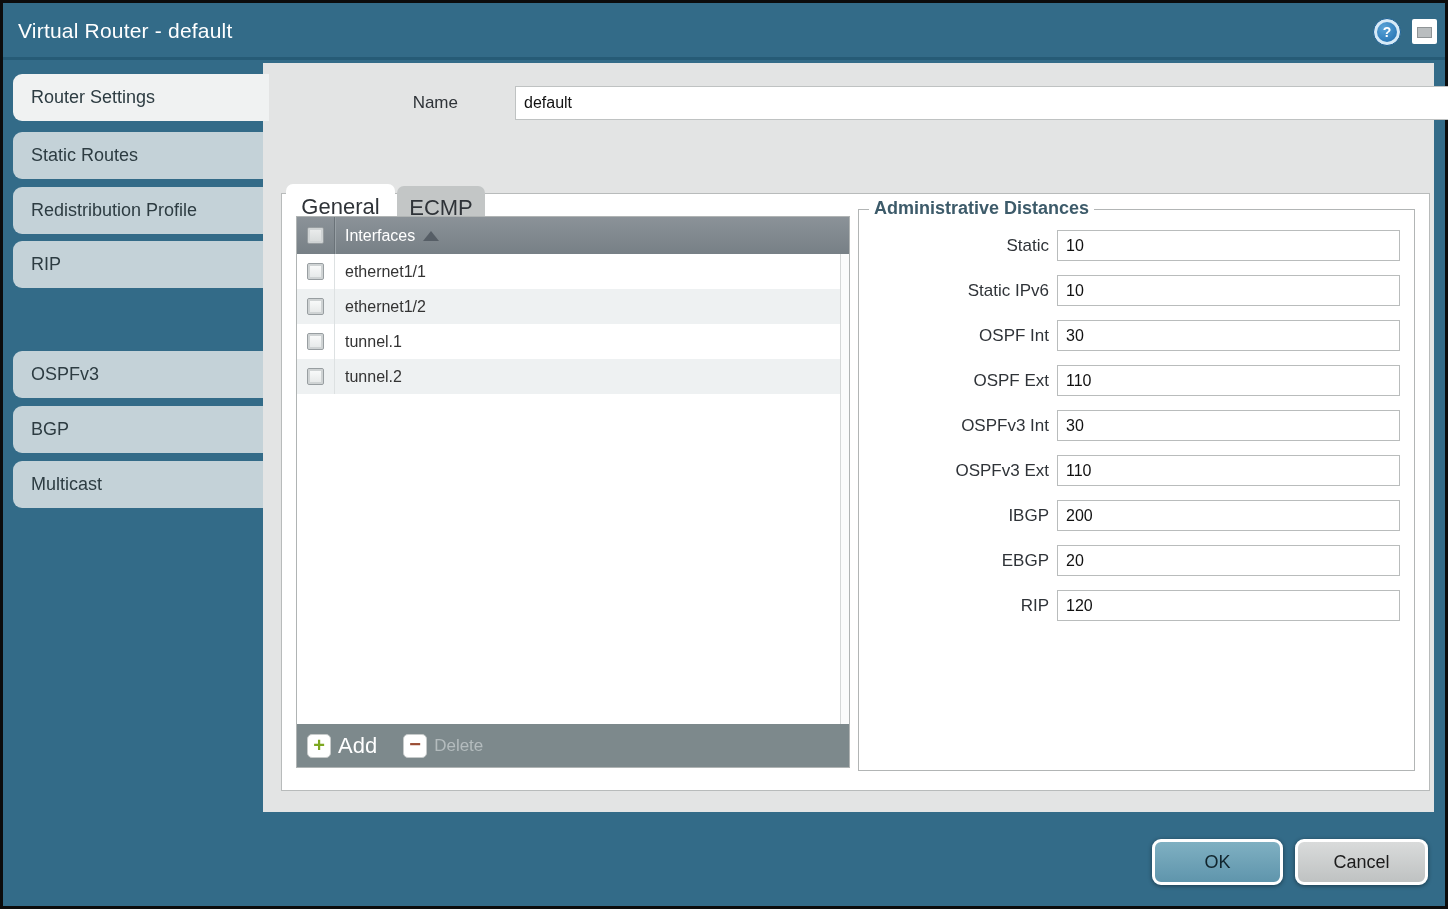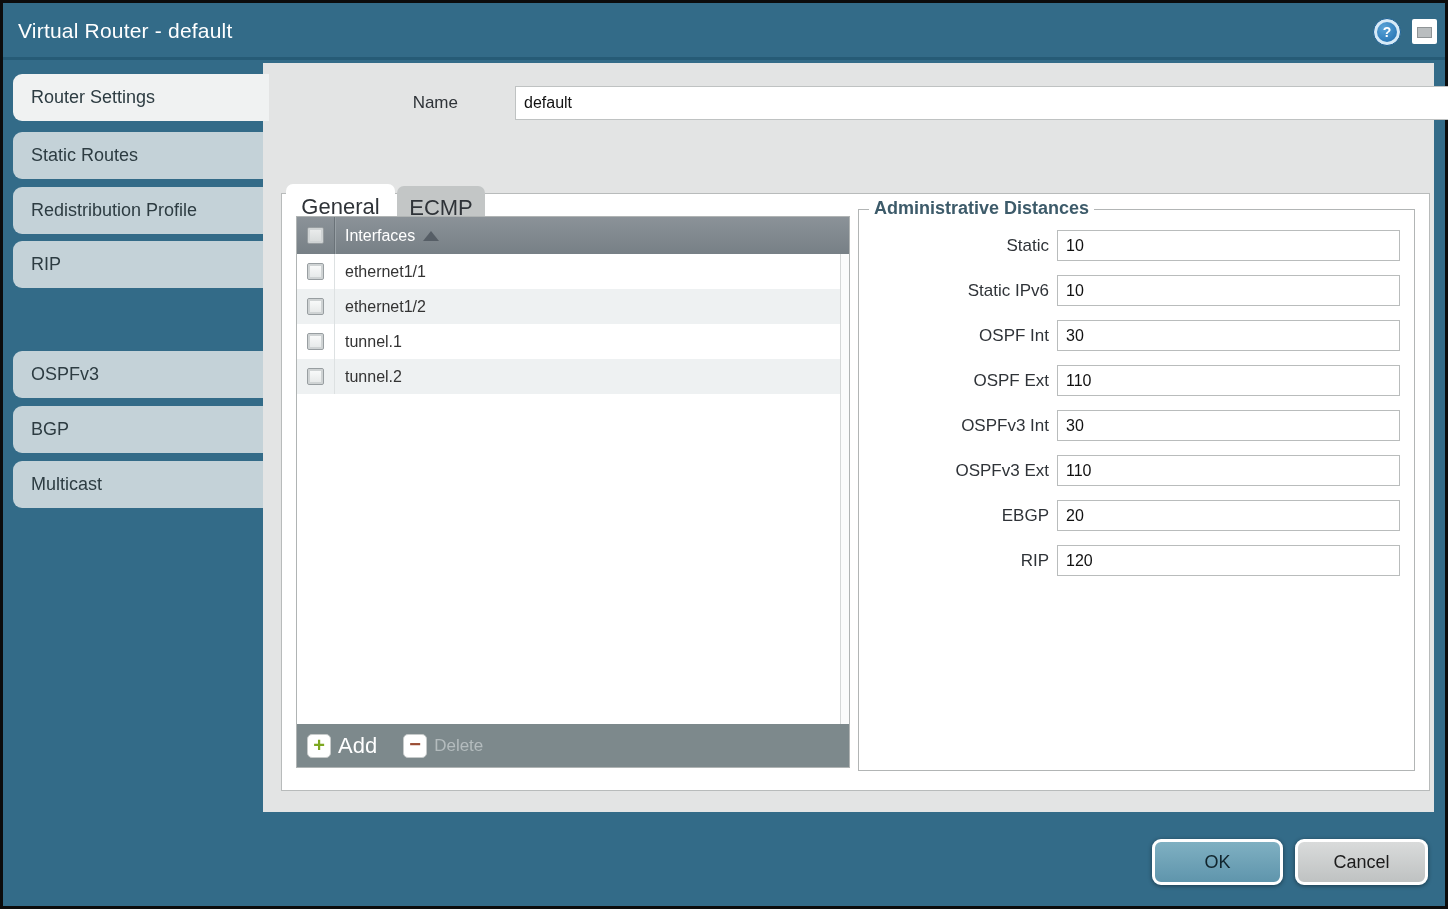--- a/index.html
+++ b/index.html
@@ -206,20 +206,24 @@
     </div>
     <div class="ad-row">
       <div class="flabel">OSPFv3 Int</div>
       <input type="text" value="30" style="">
     </div>
     <div class="ad-row">
       <div class="flabel">OSPFv3 Ext</div>
       <input type="text" value="110" style="">
     </div>
     <div class="ad-row">
+      <div class="flabel">IBGP</div>
+      <input type="text" value="200" style="">
+    </div>
+    <div class="ad-row">
       <div class="flabel">EBGP</div>
       <input type="text" value="20" style="">
     </div>
     <div class="ad-row">
       <div class="flabel">RIP</div>
       <input type="text" value="120" style="">
     </div>
   </div>
 
   <div class="btn btn-ok">OK</div>

